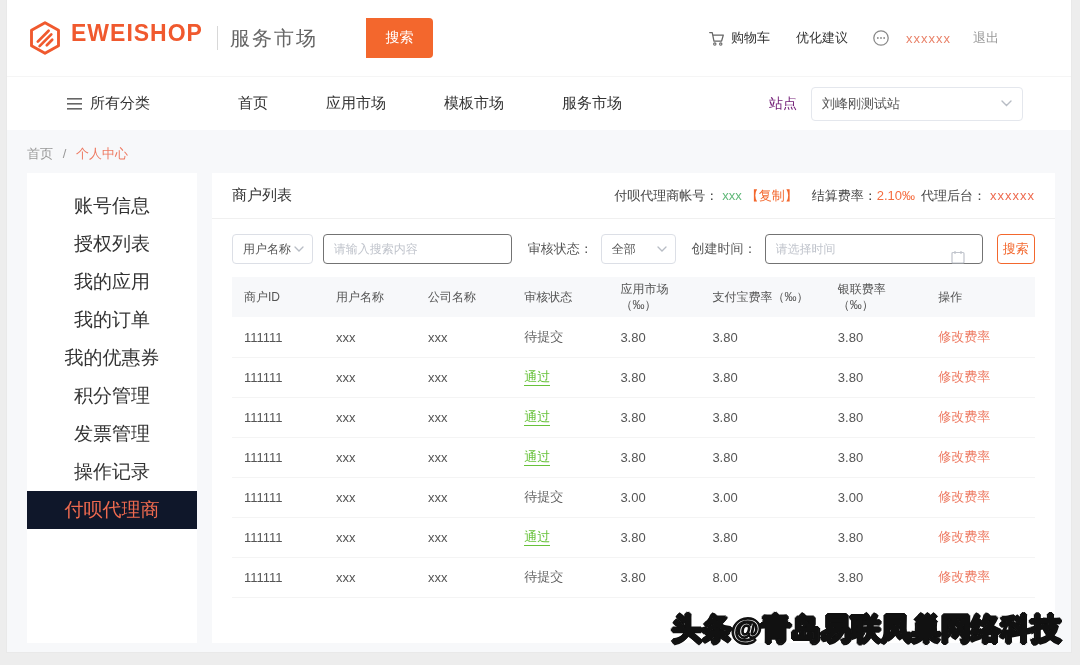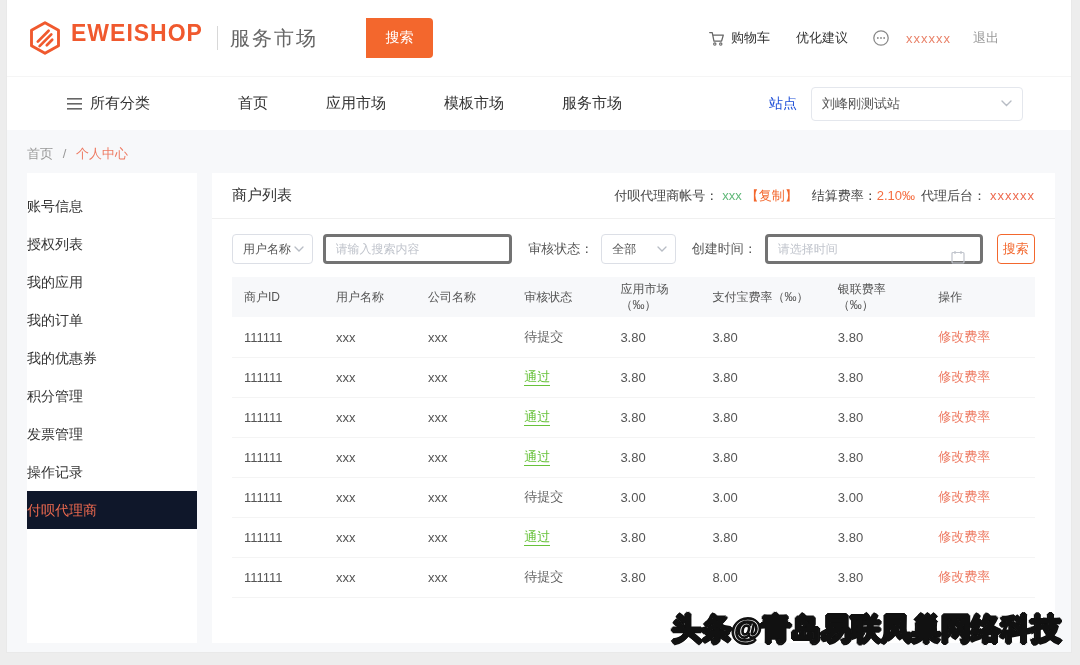--- a/index.html
+++ b/index.html
@@ -40,39 +40,39 @@
   .username { color: #e9836a; margin-left: 10px; cursor: pointer; letter-spacing: 1px; }
   .logout { color: #999; margin-left: 22px; cursor: pointer; }
 
   
   .navbar { height: 54px; display: flex; align-items: center; border-top: 1px solid #f5f5f5; padding: 0 48px 0 60px; background: #fff; }
   .all-cats { display: flex; align-items: center; font-size: 15px; color: #333; cursor: pointer; }
   .all-cats svg { margin-right: 8px; }
   .nav-links { display: flex; margin-left: 88px; }
   .nav-link { font-size: 15px; color: #333; margin-right: 58px; cursor: pointer; white-space: nowrap; }
   .site-wrap { margin-left: auto; display: flex; align-items: center; }
-  .site-label { font-size: 14px; color: #1d4ed8; margin-right: 14px; }
+  .site-label { font-size: 14px; color: #701a75; margin-right: 14px; }
   .site-select {
     width: 212px; height: 34px; border: 1px solid #e4e7ed; border-radius: 4px;
     display: flex; align-items: center; justify-content: space-between;
     padding: 0 10px; font-size: 13px; color: #555; cursor: pointer; background: #fff;
   }
 
   
   .body-bg { position: absolute; top: 130px; left: 0; right: 0; bottom: 0; background: #f7f8fa; }
   .breadcrumb { padding: 15px 0 0 20px; font-size: 13px; }
   .breadcrumb .bc-home { color: #999; cursor: pointer; }
   .breadcrumb .bc-sep { color: #999; margin: 0 6px; }
   .breadcrumb .bc-cur { color: #ee7a62; }
   .content { display: flex; padding: 10px 16px 0 20px; }
 
   
   .sidebar { width: 170px; height: 470px; background: #fff; padding-top: 14px; flex-shrink: 0; }
   .side-item {
-    height: 38px; line-height: 38px; text-align: left; font-size: 14px; color: #333;
+    height: 38px; line-height: 38px; text-align: center; font-size: 19px; color: #333;
     cursor: pointer;
   }
   .side-item.active { color: #ee6a4f; background: #0f172a; }
 
   
   .main-card { flex: 1; height: 470px; background: #fff; margin-left: 15px; overflow: hidden; }
   .card-header {
     height: 46px; display: flex; align-items: center; justify-content: space-between;
     padding: 0 20px; border-bottom: 1px solid #f0f0f0; gap: 13px;
   }
@@ -86,21 +86,21 @@
   
   .filter-row { display: flex; align-items: center; padding: 15px 20px 13px 20px; }
   .sel {
     height: 30px; border: 1px solid #dcdfe6; border-radius: 4px; background: #fff;
     display: flex; align-items: center; justify-content: space-between;
     padding: 0 8px 0 10px; font-size: 12px; color: #555; cursor: pointer;
   }
   .sel-field { width: 100px; }
   .sel-status { width: 92px; }
   .inp {
-    height: 30px; border: 3px solid #737373; border-radius: 4px; padding: 0 10px;
+    height: 30px; border: 1px solid #737373; border-radius: 4px; padding: 0 10px;
     font-size: 12px; color: #333; outline: none; font-family: inherit;
   }
   .inp::placeholder { color: #c0c4cc; }
   .inp-keyword { width: 242px; margin-left: 10px; }
   .f-label { font-size: 13px; color: #555; margin-left: 16px; margin-right: 8px; white-space: nowrap; }
   .date-wrap { position: relative; }
   .inp-date { width: 218px; padding-right: 30px; }
   .date-wrap svg { position: absolute; right: 9px; top: 8px; }
   .btn-search-filter {
     width: 50px; height: 30px; margin-left: 14px; background: #fff; border: 1px solid #f3672d;

